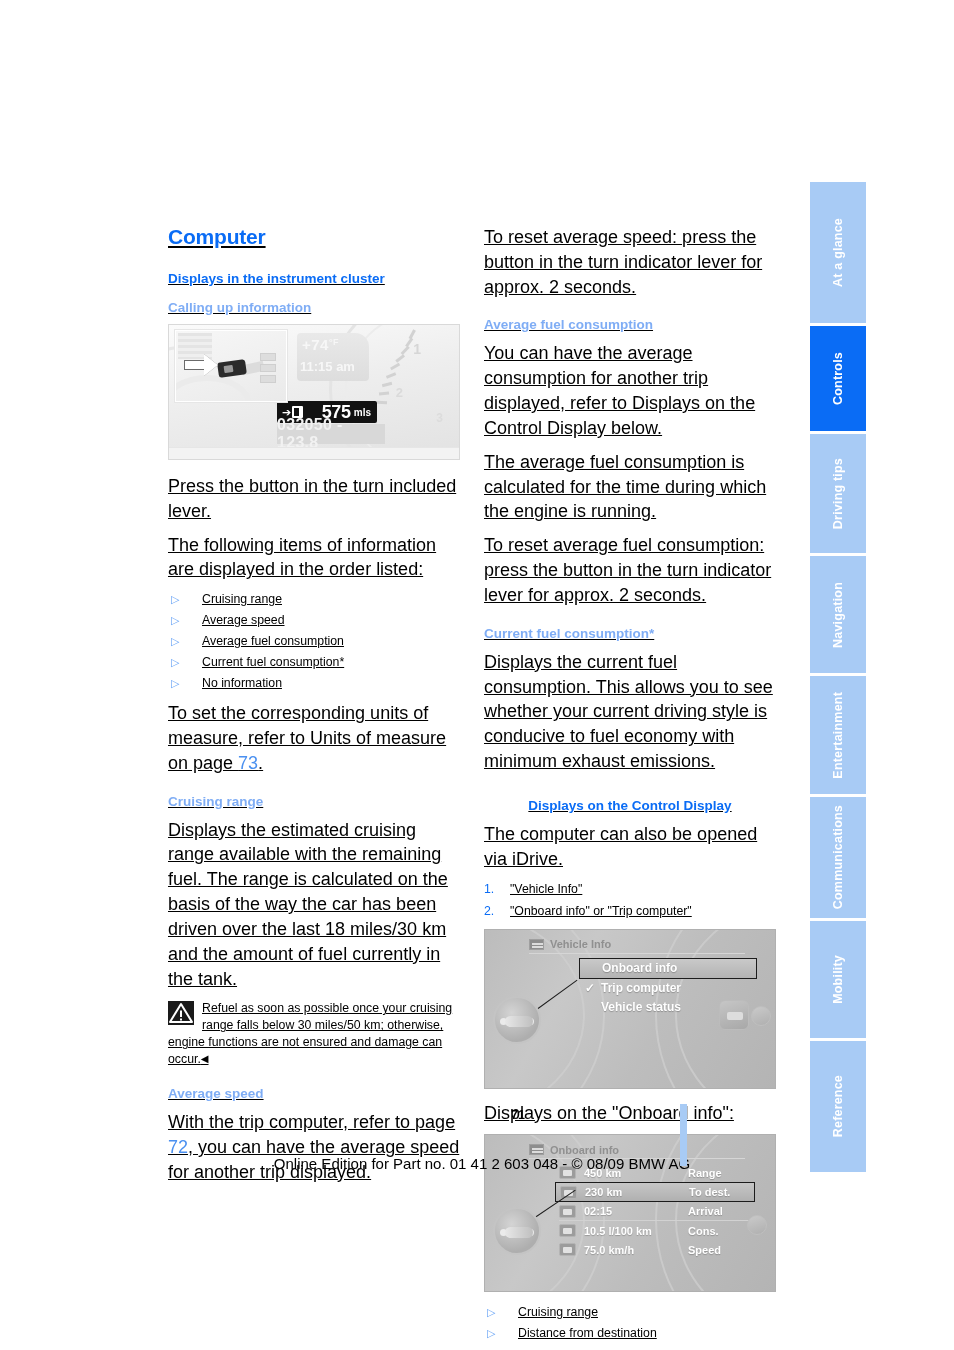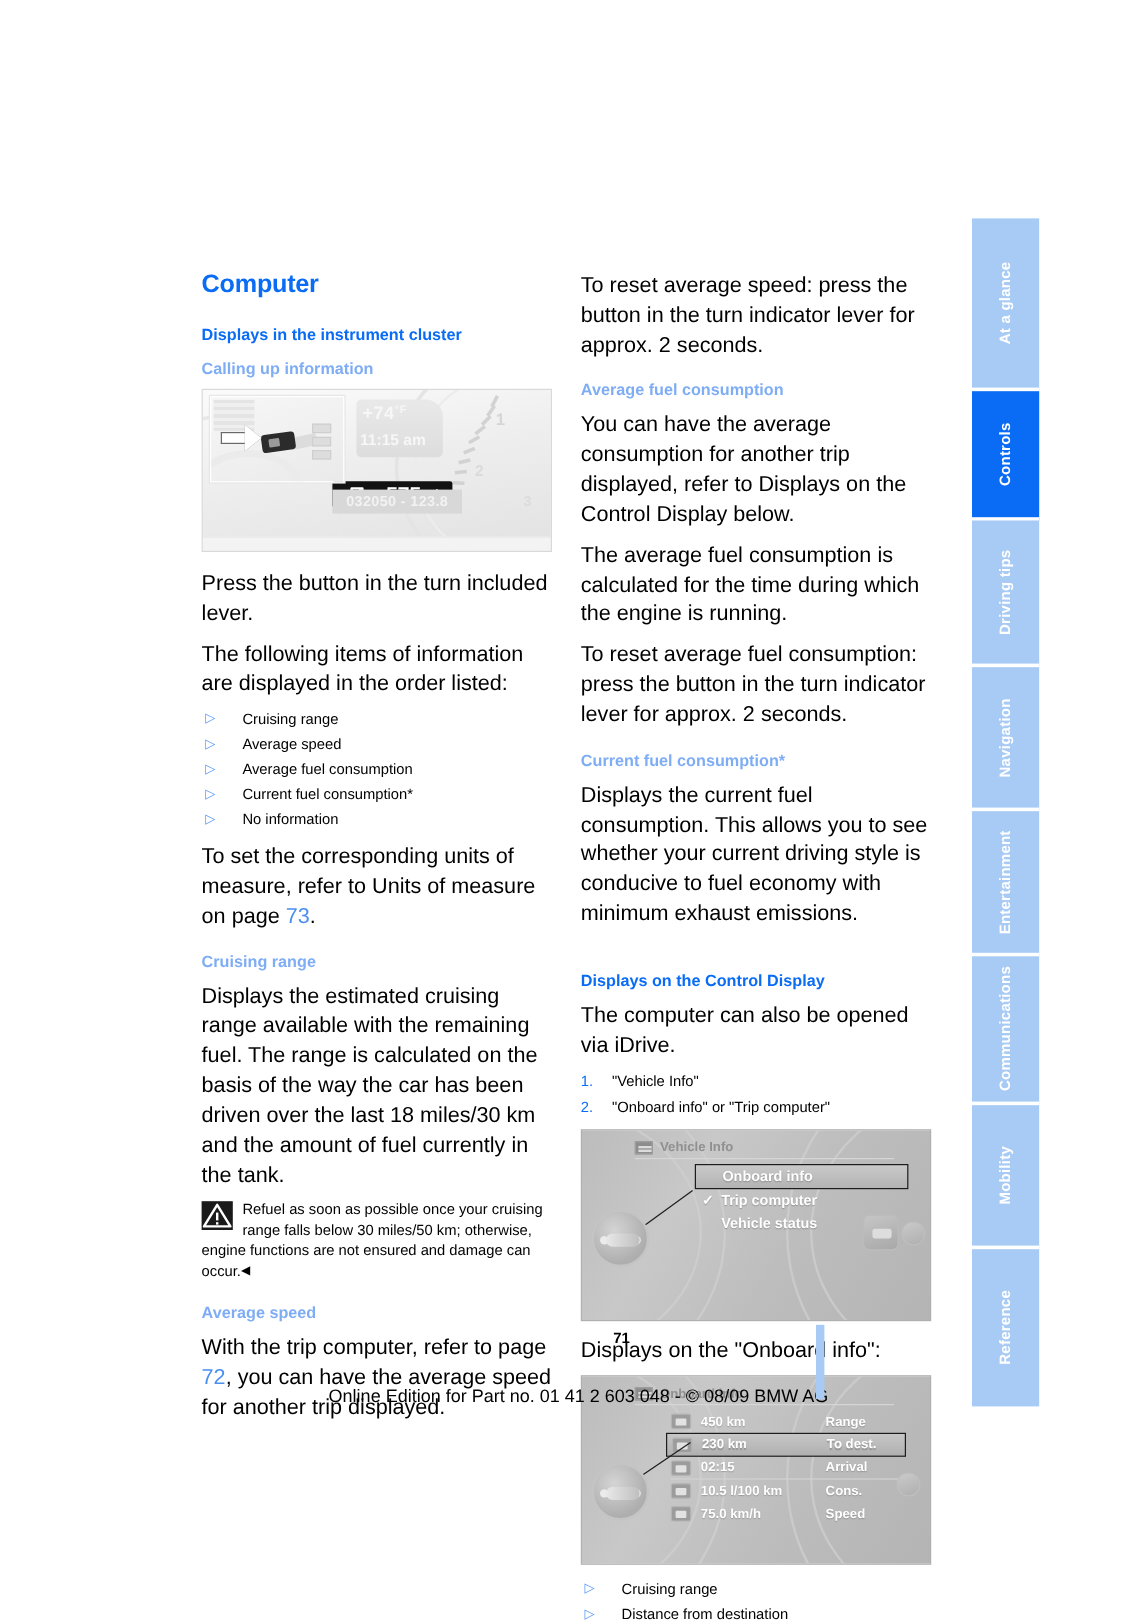--- a/index.html
+++ b/index.html
@@ -51,20 +51,21 @@
     letter-spacing: 0.2px;
     white-space: nowrap;
   }
   .sidetab.active .vlabel { color: #ffffff; }
 
   
   .col {
     position: absolute;
     width: 292px;
     top: 225px;
+    text-decoration: underline;
   }
   .col-left { left: 168px; }
   .col-right { left: 484px; }
 
   h1.title {
     font-size: 21px;
     font-weight: bold;
     color: #0a6cf5;
     margin: 0 0 22px 0;
     letter-spacing: -0.2px;
@@ -293,24 +294,24 @@
   }
   .cl-range .val {
     color: #ffffff; font-size: 18px; font-weight: bold;
     margin-left: auto; margin-right: 3px; letter-spacing: -0.3px;
   }
   .cl-range .unit {
     color: #ffffff; font-size: 10px; font-weight: bold;
     margin-right: 6px;
   }
   .cl-odo {
-    position: absolute; left: 108px; top: 83px;
+    position: absolute; left: 108px; top: 99px;
     width: 108px; height: 20px;
     background: #d8d8d8;
-    color: #f2f2f2; font-size: 12px; font-weight: bold;
+    color: #f2f2f2; font-size: 16px; font-weight: bold;
     display: flex; align-items: center; justify-content: center;
     letter-spacing: 0.3px;
   }
   .cl-bottombar {
     position: absolute; left: 0; bottom: 0; width: 100%; height: 12px;
     background: #f3f3f3; border-top: 1px solid #e6e6e6;
   }
 
   
   .fig-cd {
@@ -601,21 +602,21 @@
     <p class="para">To reset average speed: press the button in the turn indicator lever for approx. 2 seconds.</p>
 
     <h3 class="h3">Average fuel consumption</h3>
     <p class="para">You can have the average consumption for another trip displayed, refer to Displays on the Control Display below.</p>
     <p class="para">The average fuel consumption is calculated for the time during which the engine is running.</p>
     <p class="para">To reset average fuel consumption: press the button in the turn indicator lever for approx. 2 seconds.</p>
 
     <h3 class="h3">Current fuel consumption*</h3>
     <p class="para">Displays the current fuel consumption. This allows you to see whether your current driving style is conducive to fuel economy with minimum exhaust emissions.</p>
 
-    <h2 class="h2" style="margin-top:36px;margin-bottom:9px;">Displays on the Control Display</h2>
+    <h2 class="h2" style="margin-top:24px;margin-bottom:9px;text-align:center;">Displays on the Control Display</h2>
     <p class="para">The computer can also be opened via iDrive.</p>
 
     <ol class="num">
       <li><span class="numlabel">1.</span><span>"Vehicle Info"</span></li>
       <li><span class="numlabel">2.</span><span>"Onboard info" or "Trip computer"</span></li>
     </ol>
 
     <div class="fig-cd">
       <div class="cd-arc a1"></div>
       <div class="cd-arc a2"></div>

